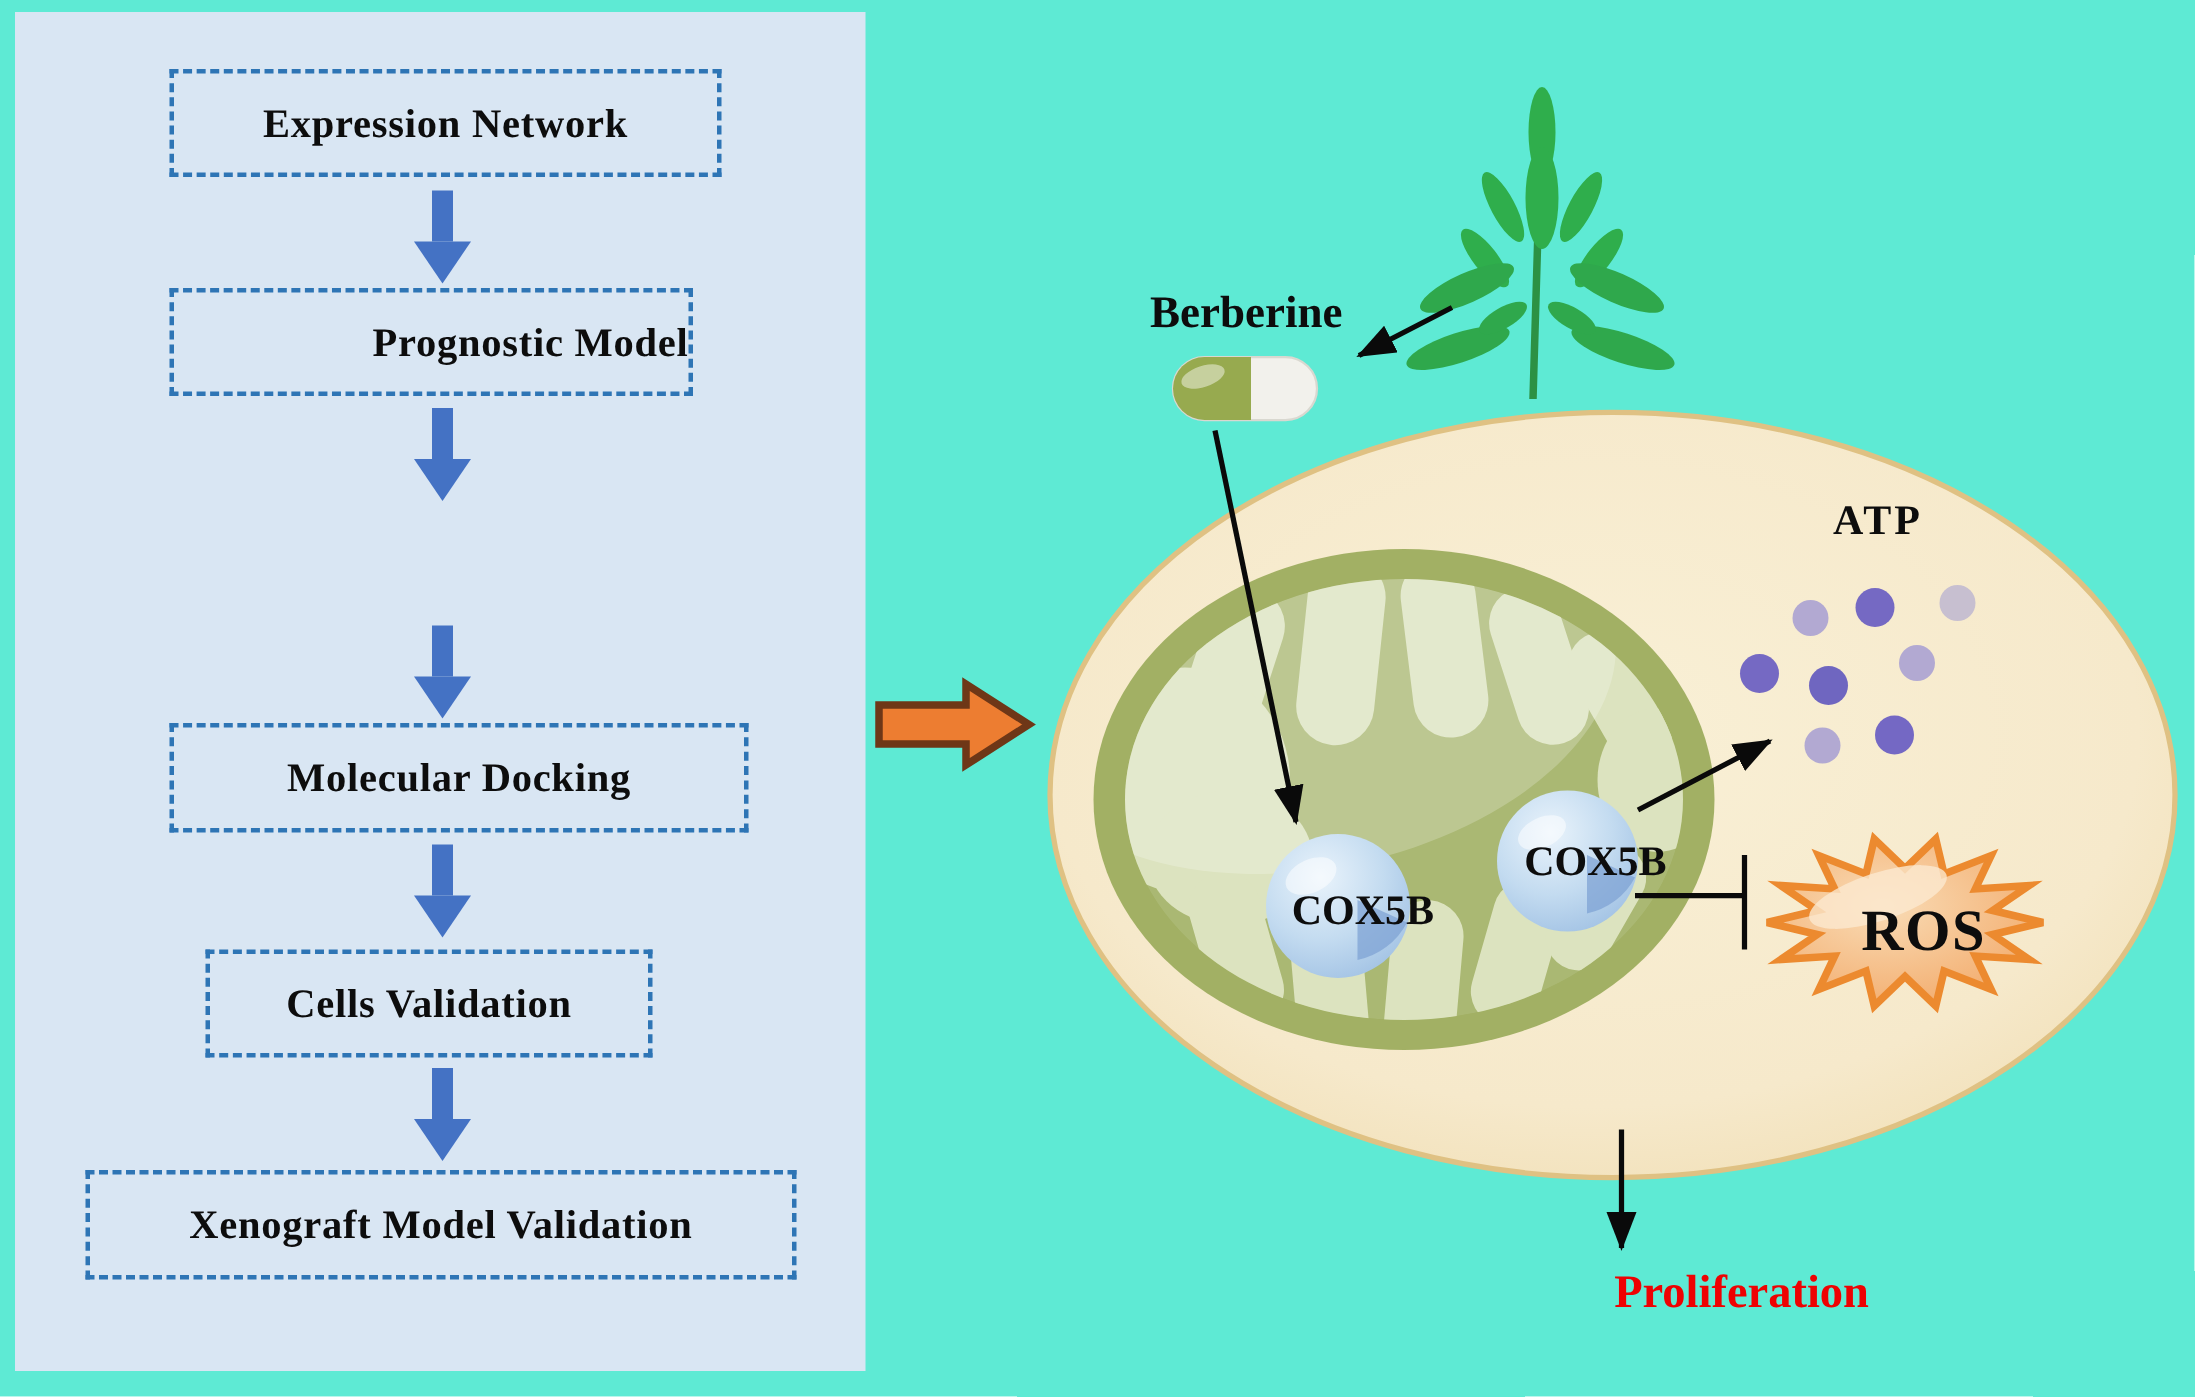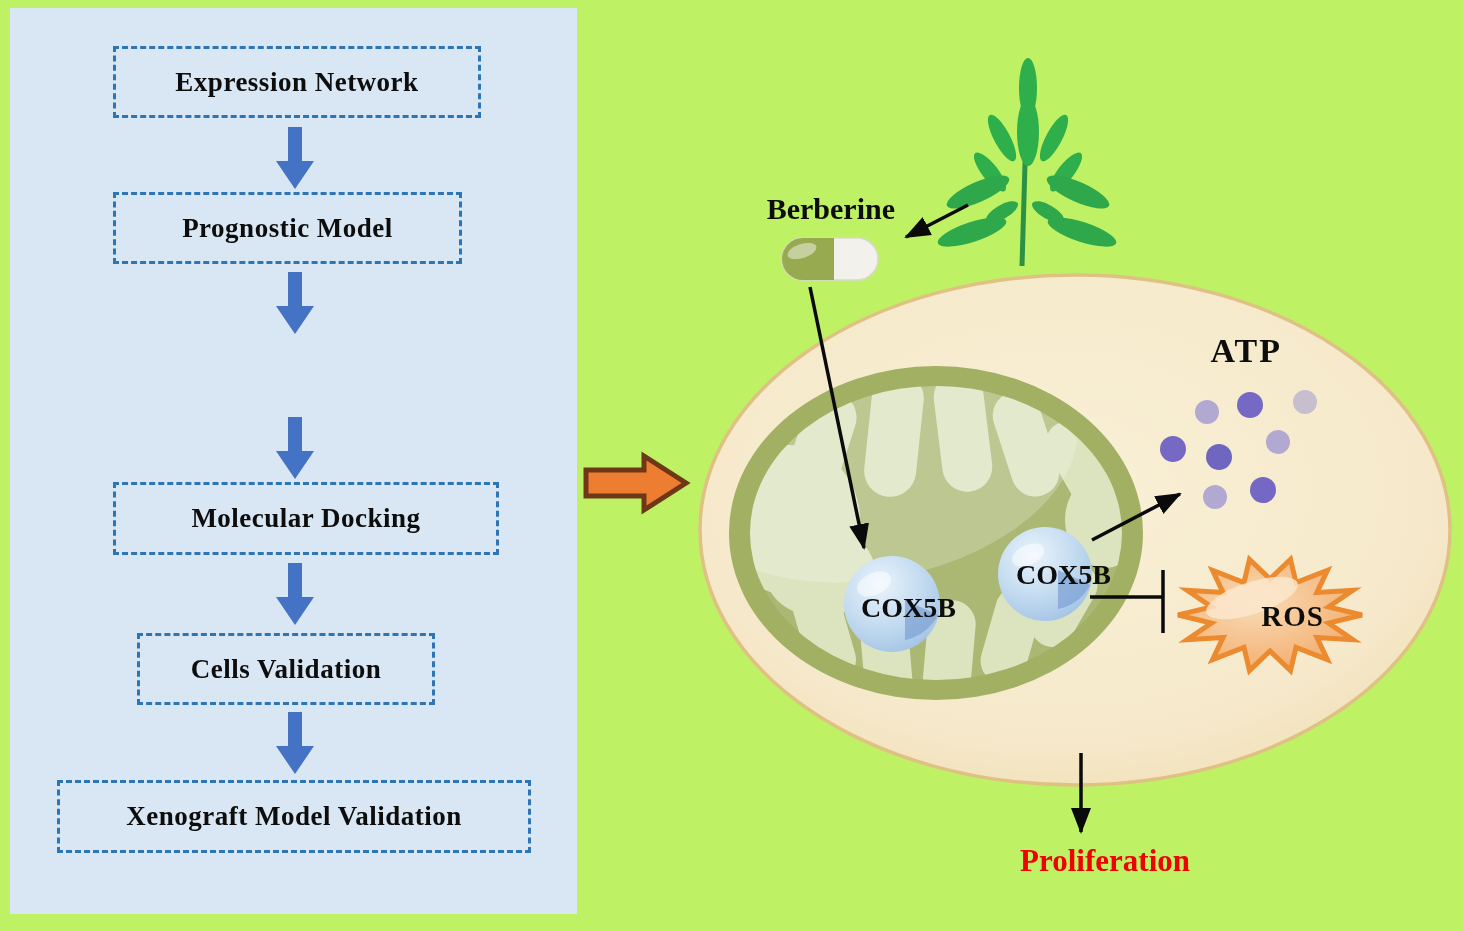--- a/index.html
+++ b/index.html
@@ -1,59 +1,59 @@
 <!DOCTYPE html>
 <html><head>
 <meta charset="utf-8">
 <style>
   html,body{margin:0;padding:0;background:#ffffff;}
   #stage{
-    position:relative;width:1463px;height:931px;background:#bef264;overflow:hidden;
+    position:relative;width:1463px;height:931px;background:#5eead4;overflow:hidden;
     font-family:"Liberation Serif","DejaVu Serif",serif;
   }
   #left-panel{
     position:absolute;left:10px;top:8px;width:567px;height:906px;
     background:#d9e6f3;
   }
   .flow-box{
     position:absolute;border:3px dashed #2e75b5;
     display:flex;align-items:center;justify-content:center;
     font-weight:700;font-size:27px;color:#0d0d0d;text-align:center;
     box-sizing:border-box;letter-spacing:.5px;
   }
   .flow-arrow{position:absolute;width:38px;display:flex;flex-direction:column;align-items:center;}
   .flow-arrow .shaft{width:14px;height:34px;background:#4472c4;}
   .flow-arrow .head{width:0;height:0;border-left:19px solid transparent;border-right:19px solid transparent;border-top:28px solid #4472c4;}
   .overlay-label{
     position:absolute;font-weight:700;color:#0d0d0d;text-align:right;line-height:1.05;
   }
   #berberine-label{left:735px;top:193px;width:160px;font-size:30px;}
-  #atp-label{left:1178px;top:333px;width:104px;font-size:34px;letter-spacing:2px;}
+  #atp-label{left:1178px;top:333px;width:104px;font-size:28px;letter-spacing:2px;}
   #cox5b-label-1{left:831px;top:593px;width:125px;font-size:28px;}
   #cox5b-label-2{left:986px;top:560px;width:125px;font-size:28px;}
-  #ros-label{left:1220px;top:601px;width:104px;font-size:29px;letter-spacing:1px;}
-  #proliferation-label{left:980px;top:845px;width:210px;font-size:31px;color:#ee0202;}
+  #ros-label{left:1220px;top:601px;width:104px;font-size:39px;letter-spacing:1px;}
+  #proliferation-label{left:1036px;top:845px;width:210px;font-size:31px;color:#ee0202;}
   svg{position:absolute;left:0;top:0;}
 </style>
 </head>
 <body>
 
 <div id="stage">
 
   <div id="left-panel"></div>
 
   <div class="flow-box" style="left:113px;top:46px;width:368px;height:72px;">
     <span>Expression Network</span>
   </div>
   <div class="flow-arrow" style="left:276px;top:127px;">
     <div class="shaft"></div>
     <div class="head"></div>
   </div>
 
-  <div class="flow-box" style="left:113px;top:192px;width:349px;height:72px;">
+  <div class="flow-box" style="left:113px;top:192px;width:349px;height:72px;justify-content:flex-end;">
     <span>Prognostic Model</span>
   </div>
   <div class="flow-arrow" style="left:276px;top:272px;">
     <div class="shaft"></div>
     <div class="head"></div>
   </div>
 
   <div class="flow-arrow" style="left:276px;top:417px;">
     <div class="shaft"></div>
     <div class="head"></div>

